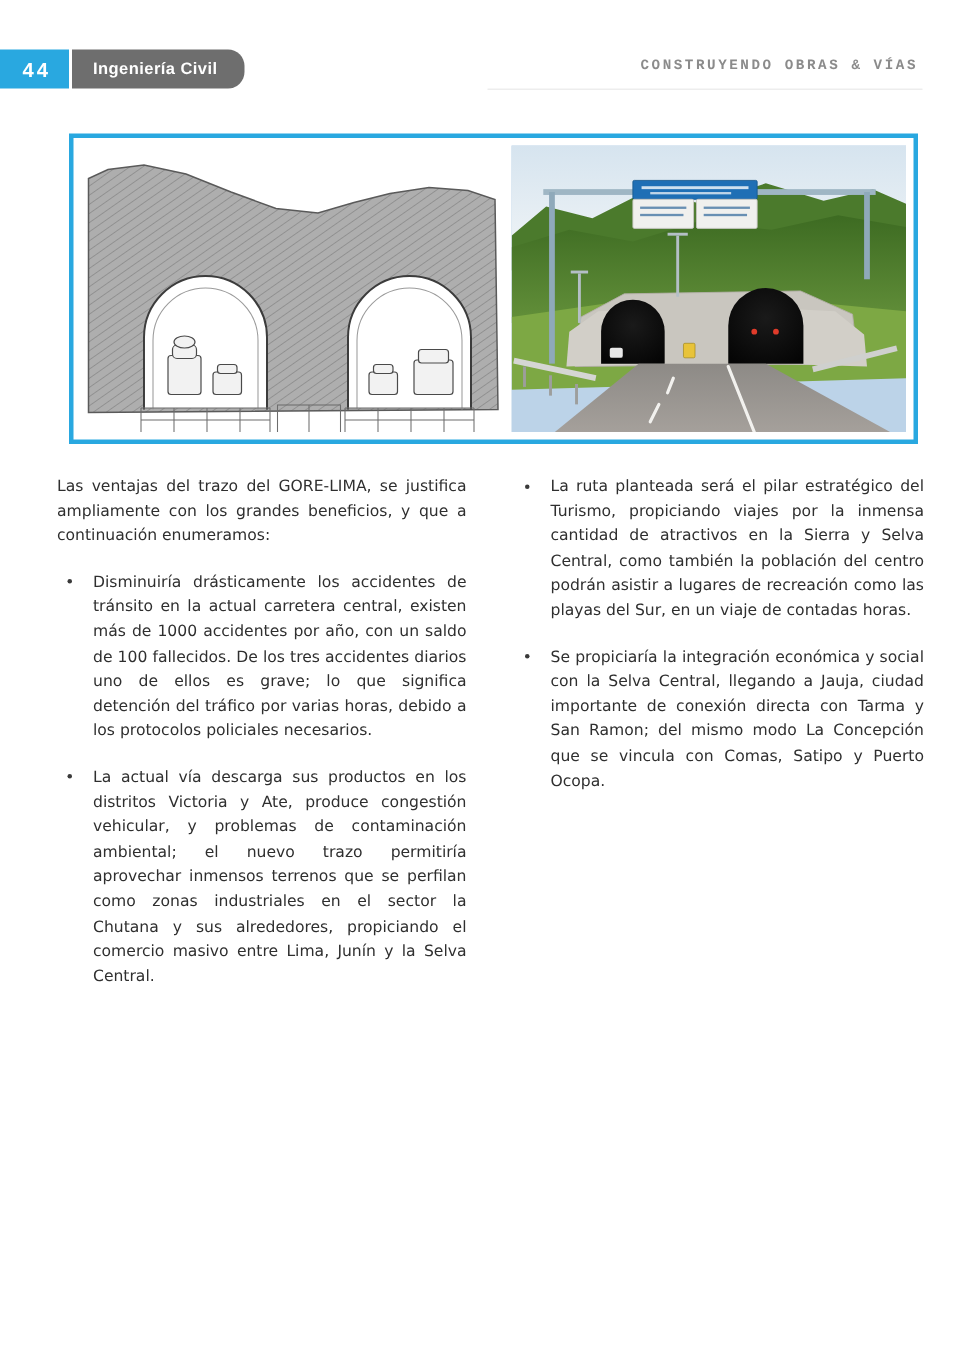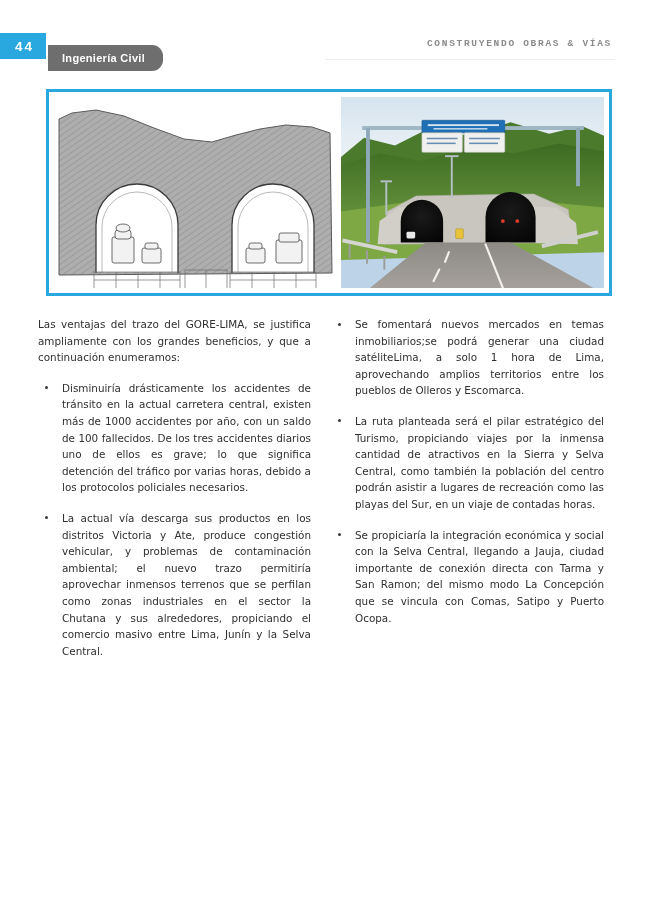--- a/index.html
+++ b/index.html
@@ -31,21 +31,21 @@
     font-size: 13.5px;
     font-weight: bold;
     letter-spacing: 2px;
     display: flex;
     align-items: center;
     justify-content: center;
     padding-left: 3px;
   }
   #section-tab {
     position: absolute;
-    left: 48px; top: 12px;
+    left: 48px; top: 0;
     height: 26px;
     padding: 0 18px 0 14px;
     background: #6e6e6e;
     border-radius: 0 11px 11px 0;
     color: #ffffff;
     font-size: 11px;
     font-weight: bold;
     letter-spacing: 0.3px;
     display: flex;
     align-items: center;
@@ -92,21 +92,21 @@
     overflow: hidden;
     background: #bcd3e8;
   }
 
   
   #body-columns {
     position: absolute;
     left: 38px; top: 316px;
     width: 578px;
     display: flex;
-    gap: 20px;
+    gap: 32px;
   }
   .column { width: 273px; }
   .lead-para {
     font-family: "DejaVu Sans", sans-serif;
     font-size: 10.4px;
     line-height: 16.6px;
     color: #2f2f2f;
     text-align: justify;
     margin: 0 0 14px 0;
     hyphens: auto;
@@ -307,24 +307,20 @@
           <span class="bullet-dot"></span>
           <span>La actual vía descarga sus productos en los distritos Victoria y Ate, produce congestión vehicular, y problemas de contaminación ambiental; el nuevo trazo permitiría aprovechar inmensos terrenos que se perfilan como zonas industriales en el sector la Chutana y sus alrededores, propiciando el comercio masivo entre Lima, Junín y la Selva Central.</span>
         </li>
       </ul>
     </div>
 
     <div class="column">
       <ul class="bullet-list">
         <li>
           <span class="bullet-dot"></span>
-          <span>Se fomentará nuevos mercados en temas inmobiliarios;se podrá generar una ciudad satéliteLima, a solo 1 hora de Lima, aprovechando amplios territorios entre los pueblos de Olleros y Escomarca.</span>
-        </li>
-        <li>
-          <span class="bullet-dot"></span>
           <span>La ruta planteada será el pilar estratégico del Turismo, propiciando viajes por la inmensa cantidad de atractivos en la Sierra y Selva Central, como también la población del centro podrán asistir a lugares de recreación como las playas del Sur, en un viaje de contadas horas.</span>
         </li>
         <li>
           <span class="bullet-dot"></span>
           <span>Se propiciaría la integración económica y social con la Selva Central, llegando a Jauja, ciudad importante de conexión directa con Tarma y San Ramon; del mismo modo La Concepción que se vincula con Comas, Satipo y Puerto Ocopa.</span>
         </li>
       </ul>
     </div>
 
   </div>

